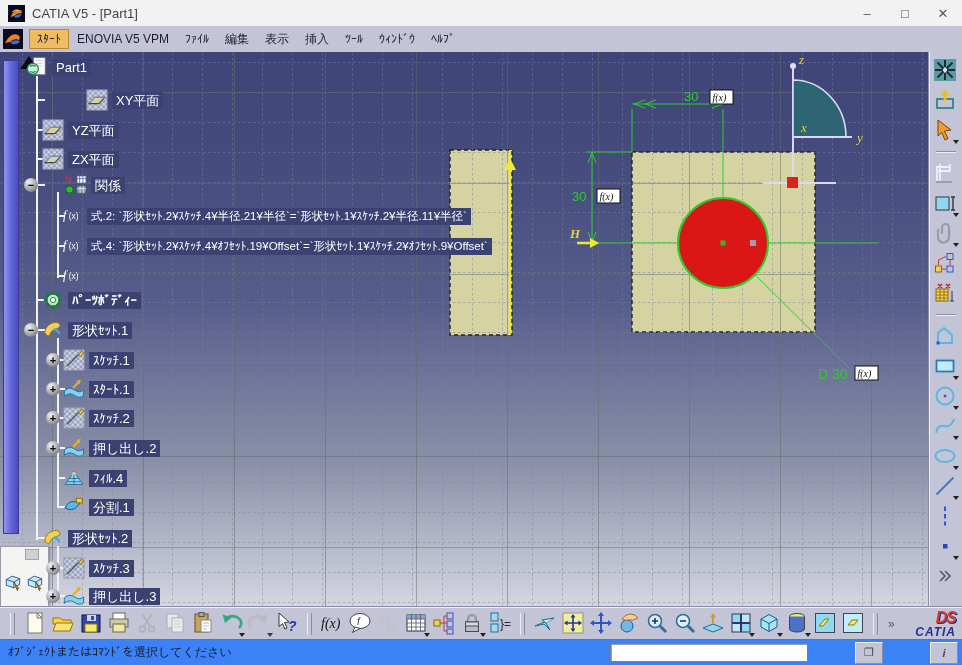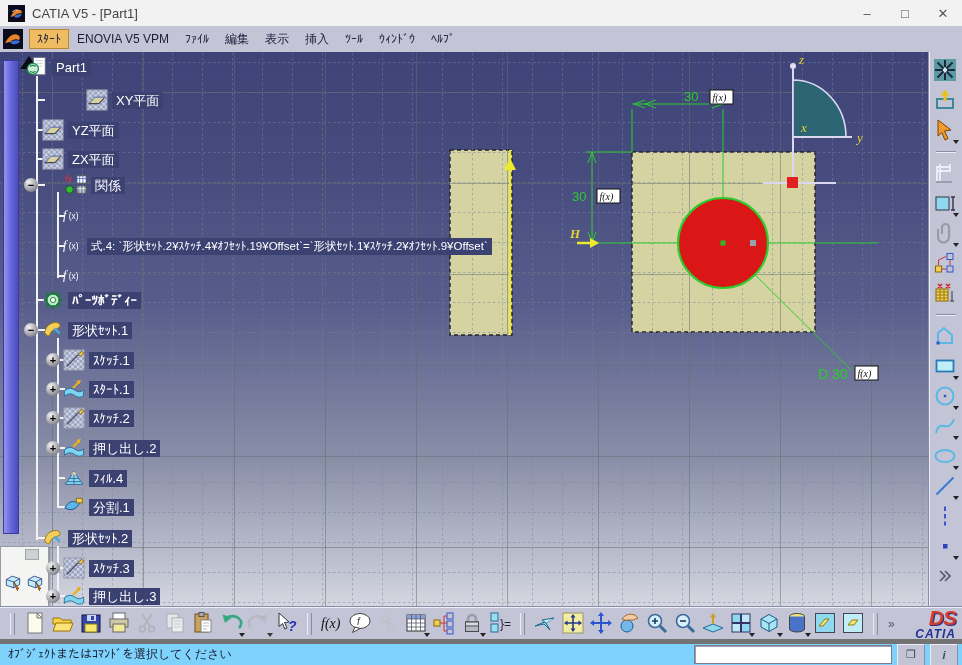--- a/index.html
+++ b/index.html
@@ -59,26 +59,26 @@
   .bbar{position:absolute;left:0;top:607px;width:962px;height:32px;background:#c3c5d6;
         border-top:1px solid #eceef6;box-shadow:0 -1px 0 #8a8da8;
         display:flex;align-items:center;padding-left:4px;box-sizing:border-box;}
   .bbar .titem{position:relative;width:25px;height:25px;margin:0 1.5px;}
   .bbar .grip{width:3px;height:22px;margin:0 6px;border-left:1px solid #eceef6;border-right:1px solid #8a8da8;}
   .titem svg{display:block;}
   .dd{position:absolute;right:-1px;bottom:-1px;width:0;height:0;
       border-left:3px solid transparent;border-right:3px solid transparent;border-top:4px solid #222;}
   .overflow{font-size:12px;color:#556;margin:0 4px;}
   .dslogo{margin-left:auto;margin-right:6px;display:flex;flex-direction:column;align-items:flex-end;line-height:1;}
-  .dslogo .ds{font-size:21px;font-weight:bold;font-style:italic;color:#d43d2a;
+  .dslogo .ds{font-size:16px;font-weight:bold;font-style:italic;color:#d43d2a;
       text-shadow:1px 1px 0 #23308f;letter-spacing:-1px;}
   .dslogo .catia{font-size:12px;font-weight:bold;font-style:italic;color:#23308f;letter-spacing:1px;}
   
-  .sbar{position:absolute;left:0;top:639px;width:962px;height:26px;background:#7dd3fc;
-        border-top:5px solid #737373;display:flex;align-items:center;box-sizing:border-box;padding:0 4px;}
+  .sbar{position:absolute;left:0;top:639px;width:962px;height:26px;background:#3b82f6;
+        border-top:1px solid #737373;display:flex;align-items:center;box-sizing:border-box;padding:0 4px;gap:42px;}
   .smsg{font-size:12px;color:#1c1c30;margin-left:4px;flex:0 0 auto;}
   .sinput{margin-left:auto;width:196px;height:17px;background:#fff;border:1px solid #7a7d94;
         box-shadow:inset 1px 1px 0 #9a9db0;}
   .sbtn{width:26px;height:20px;margin-left:5px;background:#c3c5d6;border:1px solid #eceef6;
         border-right-color:#8a8da8;border-bottom-color:#8a8da8;display:flex;align-items:center;justify-content:center;}
   .sbtn .glyph{font-size:11px;color:#445;}
   .dimtxt{fill:#2dcc2d;font-size:13px;font-family:"Liberation Sans",sans-serif;}
   .fxtxt{fill:#111;font-size:10px;font-style:italic;font-family:"Liberation Serif","DejaVu Serif",serif;}
   .axtxt{fill:#e8d433;font-size:13px;font-style:italic;font-family:"Liberation Serif","DejaVu Serif",serif;}
 </style>
@@ -312,20 +312,21 @@
       </span>
       <span class="tlabel">関係</span>
     </div>
     <div class="trow" style="left: 63px; top: 205px;">
       <span class="ticon">
         <svg viewBox="0 0 24 24" width="20" height="20">
           <text x="0" y="16" font-size="15" font-style="italic" fill="#fff" font-family="Liberation Serif,serif">f</text>
           <text x="7" y="16" font-size="10" fill="#fff">(x)</text>
         </svg>
       </span>
+      <span class="tlabel small">式.2: `形状ｾｯﾄ.2¥ｽｹｯﾁ.4¥半径.21¥半径`=`形状ｾｯﾄ.1¥ｽｹｯﾁ.2¥半径.11¥半径`</span>
     </div>
     <div class="trow" style="left: 63px; top: 235px;">
       <span class="ticon">
         <svg viewBox="0 0 24 24" width="20" height="20">
           <text x="0" y="16" font-size="15" font-style="italic" fill="#fff" font-family="Liberation Serif,serif">f</text>
           <text x="7" y="16" font-size="10" fill="#fff">(x)</text>
         </svg>
       </span>
       <span class="tlabel small">式.4: `形状ｾｯﾄ.2¥ｽｹｯﾁ.4¥ｵﾌｾｯﾄ.19¥Offset`=`形状ｾｯﾄ.1¥ｽｹｯﾁ.2¥ｵﾌｾｯﾄ.9¥Offset`</span>
     </div>

